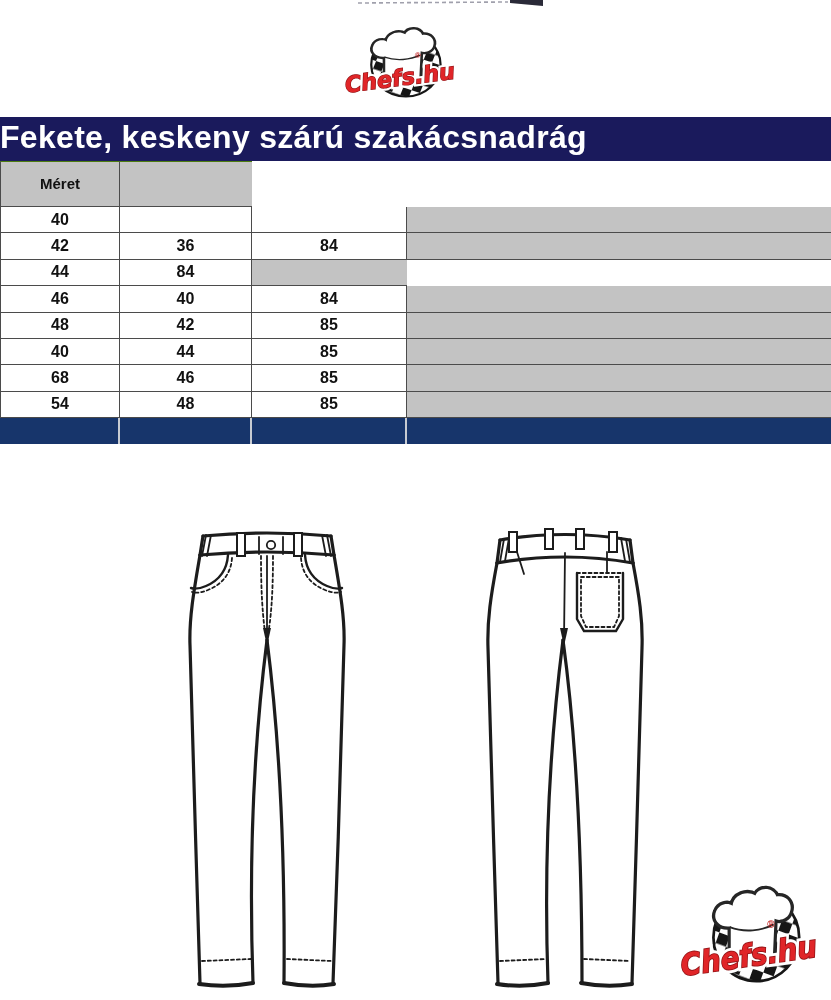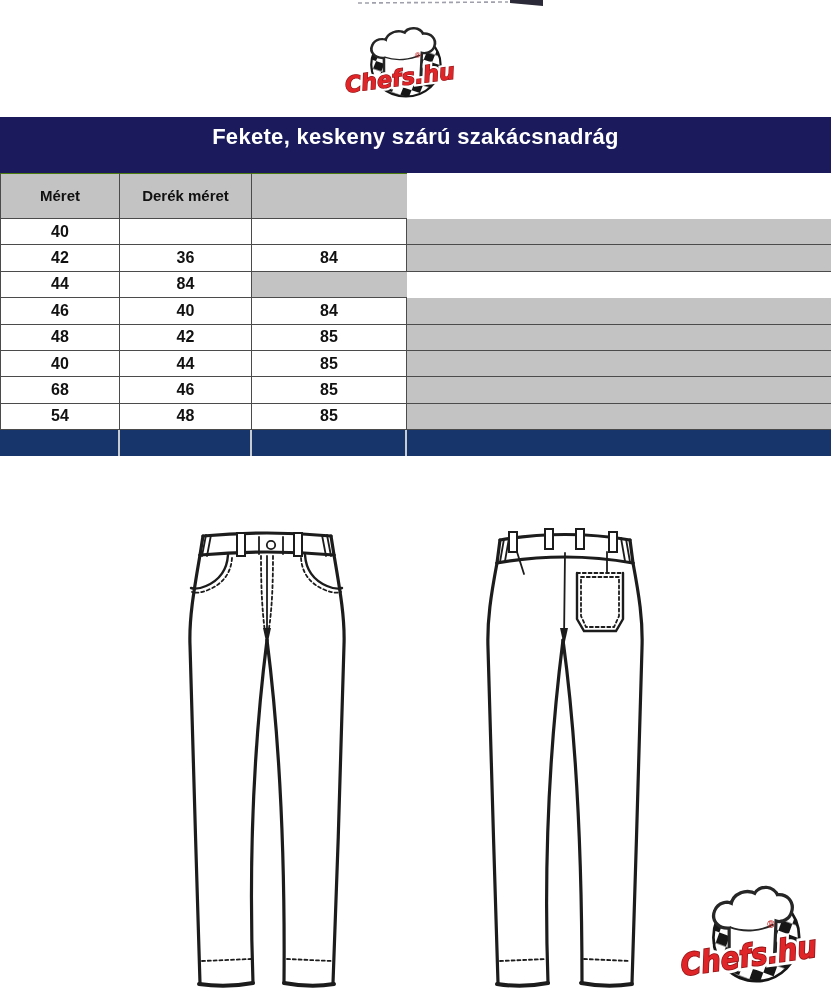--- a/index.html
+++ b/index.html
@@ -8,22 +8,22 @@
     background:#ffffff; overflow:hidden;
     font-family:"Liberation Sans", sans-serif;
     color:#111;
   }
   svg { display:block; }
   .abs { position:absolute; }
 
   
   .size-table { position:absolute; left:0; top:117px; width:831px; }
   .t-title {
-    height:56px; background:#1a1a5c; color:#ffffff;
-    font-size:22px; font-weight:bold; text-align:center; line-height:40px;
+    height:44px; background:#1a1a5c; color:#ffffff;
+    font-size:32px; font-weight:bold; line-height:40px;
     letter-spacing:0.3px; white-space:nowrap;
   }
   .t-grid { display:grid; grid-template-columns:120px 132px 155px 1fr; }
   .t-head { height:46px; }
   .t-row  { height:26.4px; }
   .c {
     display:flex; align-items:center; justify-content:center;
     background:#ffffff; font-weight:bold; font-size:16px;
     border-right:1px solid #4b4b4b; border-bottom:1px solid #4b4b4b;
     text-align:center; overflow:hidden;
@@ -86,21 +86,20 @@
     <text class="logo-text-casing" x="80" y="97" font-size="33" text-anchor="middle" textLength="150" lengthAdjust="spacingAndGlyphs">Chefs.hu</text>
     <text class="logo-text-main" x="80" y="97" font-size="33" text-anchor="middle" textLength="150" lengthAdjust="spacingAndGlyphs">Chefs.hu</text>
   </g>
 </svg>
 
 <div class="size-table">
   <div class="t-title">Fekete, keskeny szárú szakácsnadrág</div>
 
   <div class="t-grid t-head">
     <div class="c">Méret</div>
-    <div class="c">Derék méret</div>
     <div class="c c4"></div>
   </div>
 
   <div class="t-grid t-row">
     <div class="c">40</div>
     <div class="c"></div>
     <div class="c"></div>
     <div class="c c4"></div>
   </div>
   <div class="t-grid t-row">

